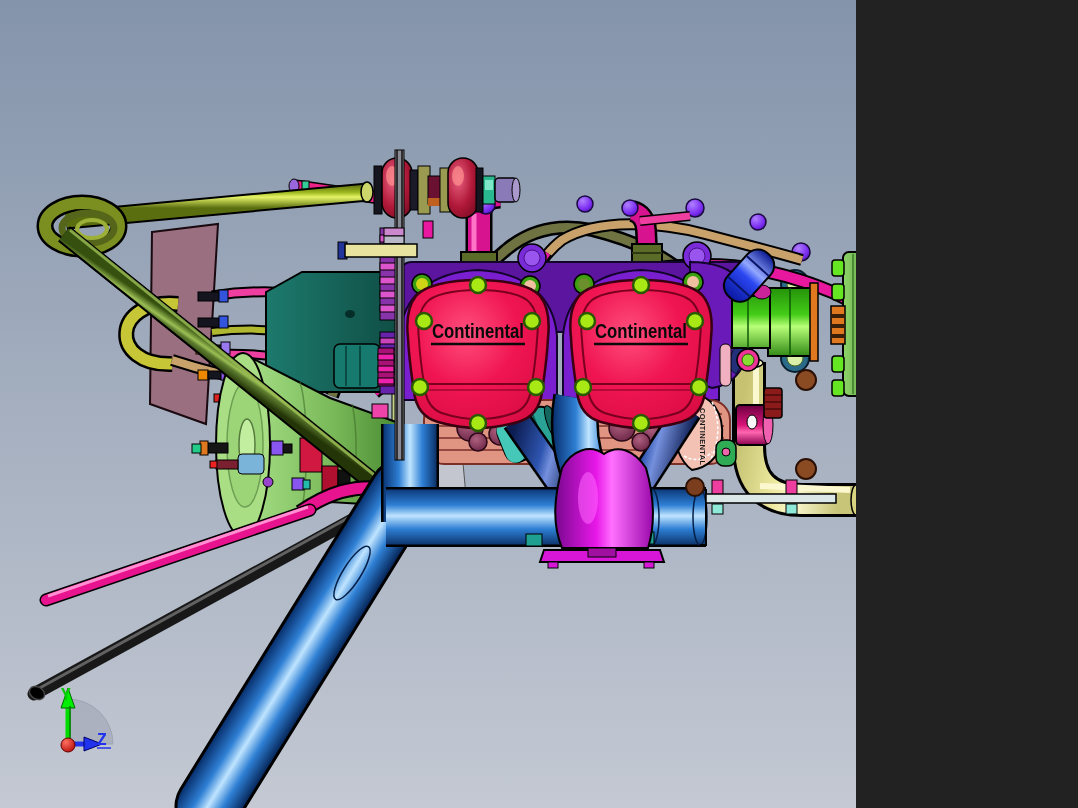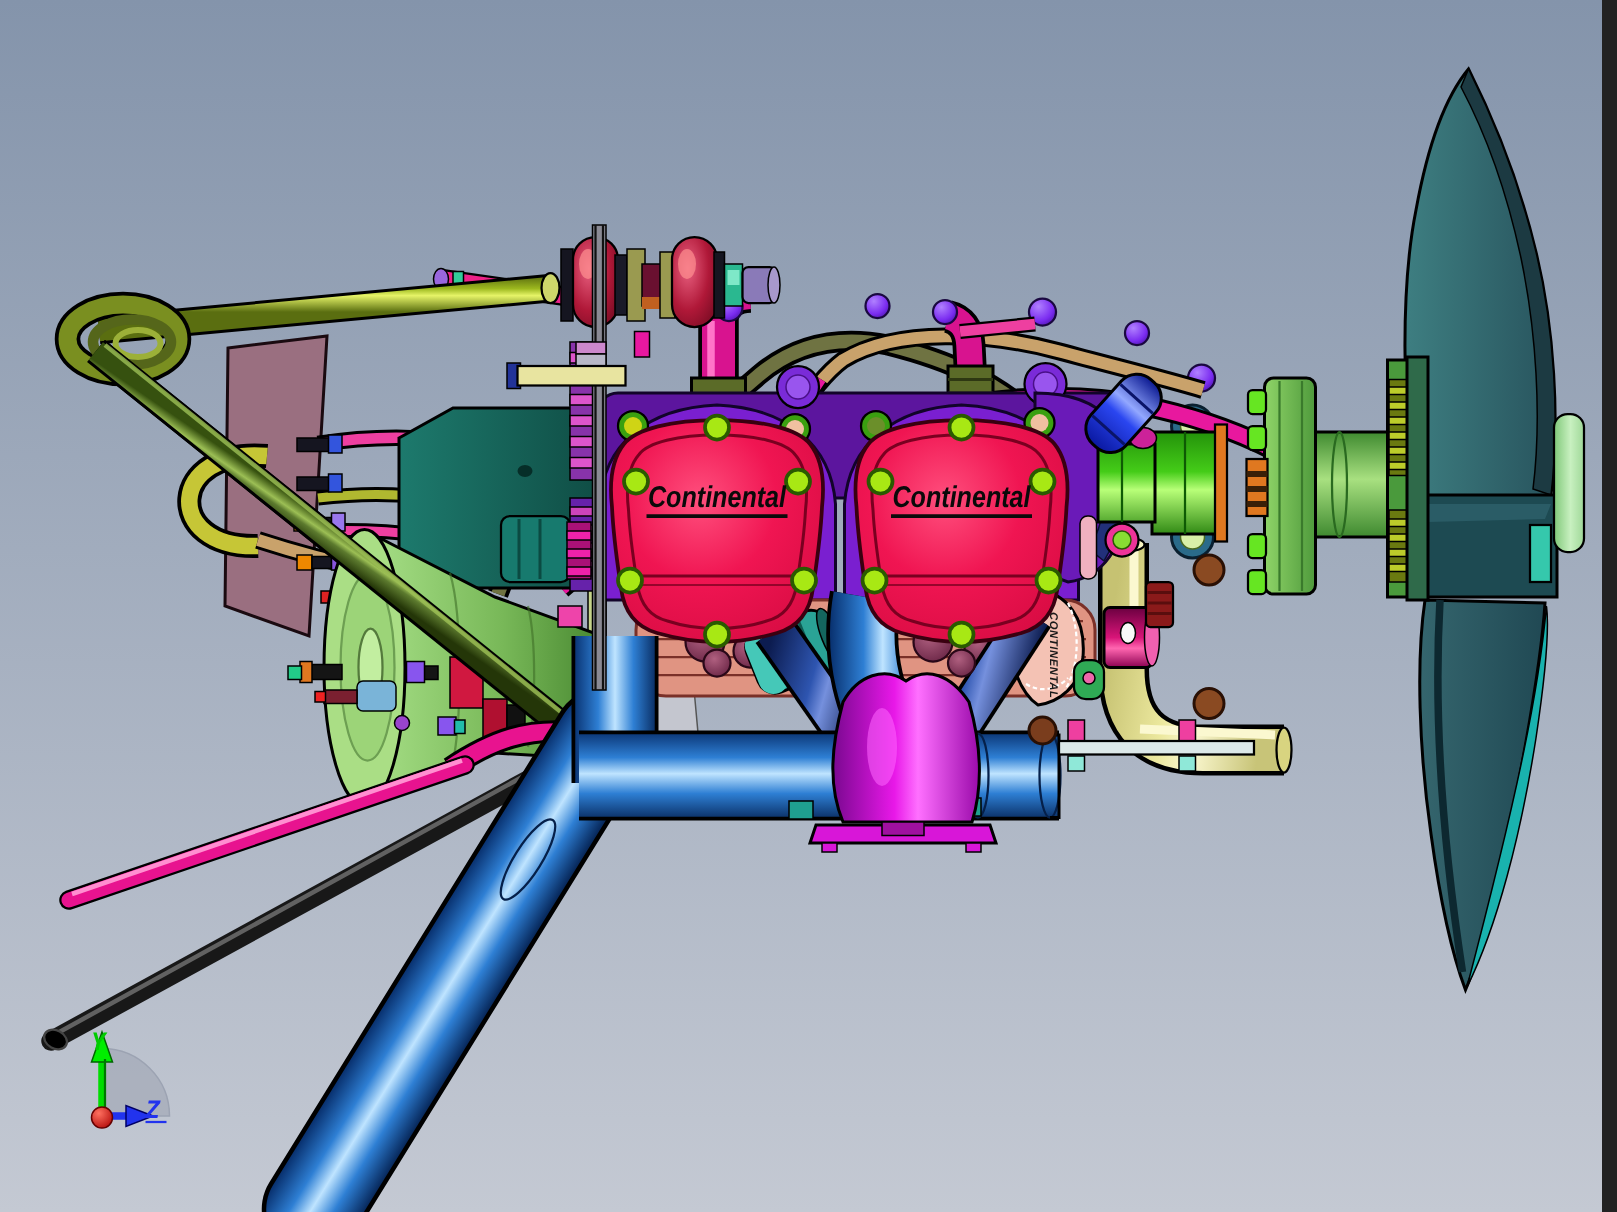--- a/index.html
+++ b/index.html
@@ -1,17 +1,17 @@
 <!DOCTYPE html>
 <html><head>
 <meta charset="utf-8">
 <style>
   html,body{margin:0;padding:0;background:#222;}
-  .viewport{width:1068px;height:808px;position:relative;overflow:hidden;
-    font-family:"Liberation Sans", sans-serif;font-style:italic;}
+  .viewport{width:856px;height:808px;position:relative;overflow:hidden;
+    font-family:"Liberation Sans", sans-serif;}
   svg{display:block;}
   text{user-select:none;}
 </style>
 </head>
 <body>
 
 <div class="viewport">
 <svg width="1078" height="808" viewBox="0 0 1078 808" xmlns="http://www.w3.org/2000/svg">
 <defs>
   <linearGradient id="bg" x1="0" y1="0" x2="0" y2="1">

